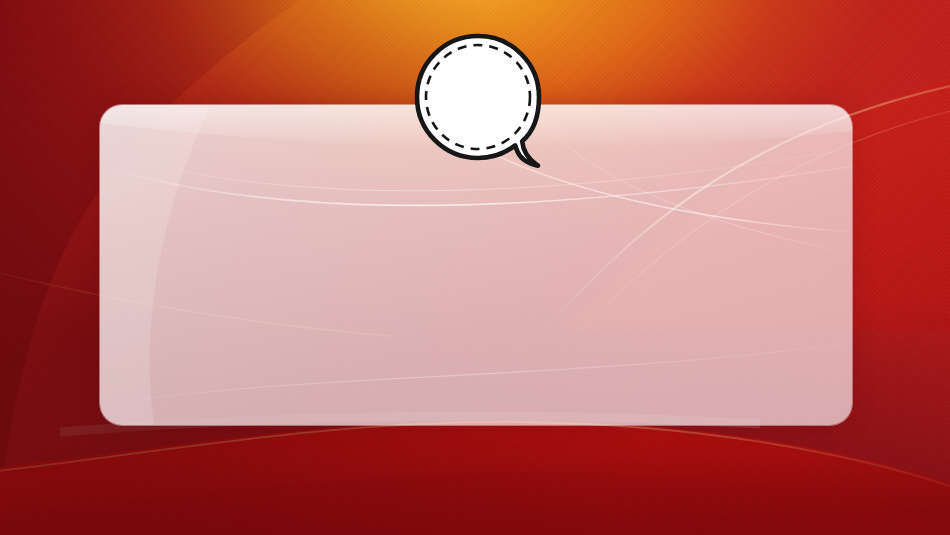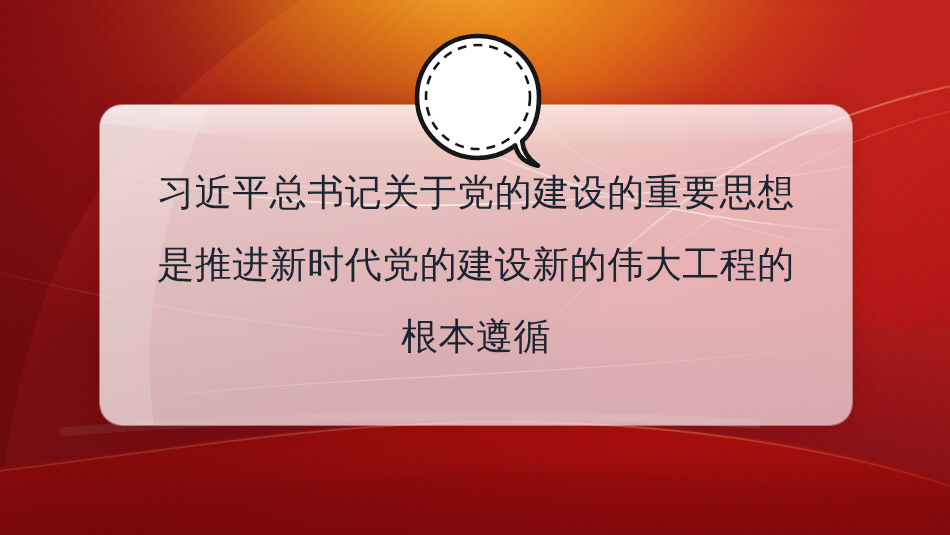--- a/index.html
+++ b/index.html
@@ -202,25 +202,20 @@
         <path d="M-10,58 C150,108 380,120 762,60" fill="none" stroke="url(#rib1)" stroke-width="1.6"></path>
         <path d="M-10,44 C160,96 400,104 762,42" fill="none" stroke="url(#rib1)" stroke-width="1" opacity="0.55"></path>
         <path d="M300,-10 C380,60 520,110 762,128" fill="none" stroke="url(#rib2)" stroke-width="1.5"></path>
         <path d="M420,-10 C470,70 600,120 762,150" fill="none" stroke="url(#rib2)" stroke-width="1" opacity="0.5"></path>
         <path d="M0,300 C200,268 460,276 752,238" fill="none" stroke="url(#rib1)" stroke-width="1.2" opacity="0.45"></path>
 
         <path d="M0,0 L110,0 C60,110 40,220 54,320 L0,320 Z" fill="#ffffff" opacity="0.16"></path>
       </svg>
     </div>
 
-    <div class="headline">
-      <span class="ln">习近平总书记关于党的建设的重要思想</span>
-      <span class="ln">是推进新时代党的建设新的伟大工程的</span>
-      <span class="ln">根本遵循</span>
-    </div>
   </div>
 
   <div id="bubble">
     <svg viewBox="0 0 132 140" xmlns="http://www.w3.org/2000/svg">
 
       <path d="M66,5
                C32.2,5 5,32.2 5,66
                C5,99.8 32.2,127 66,127
                C80.0,127 92.9,122.3 103.2,114.4
                L104.6,118.6

